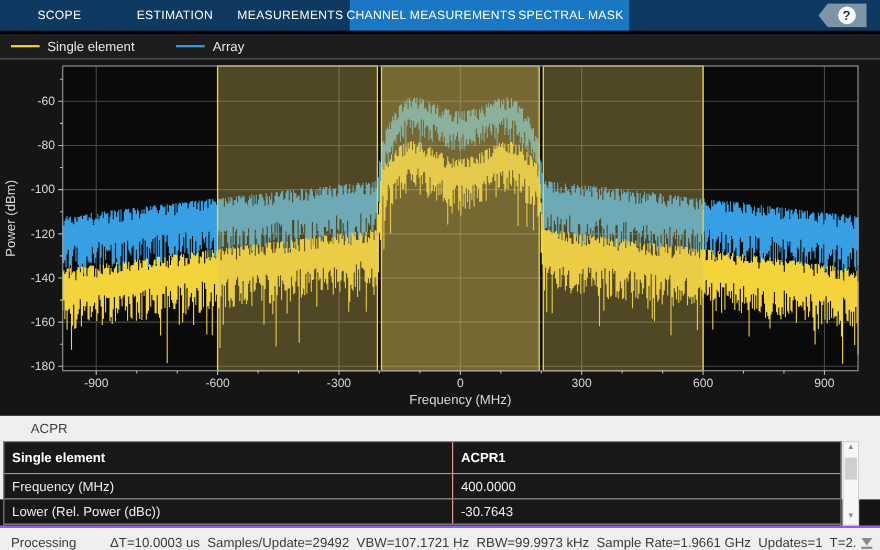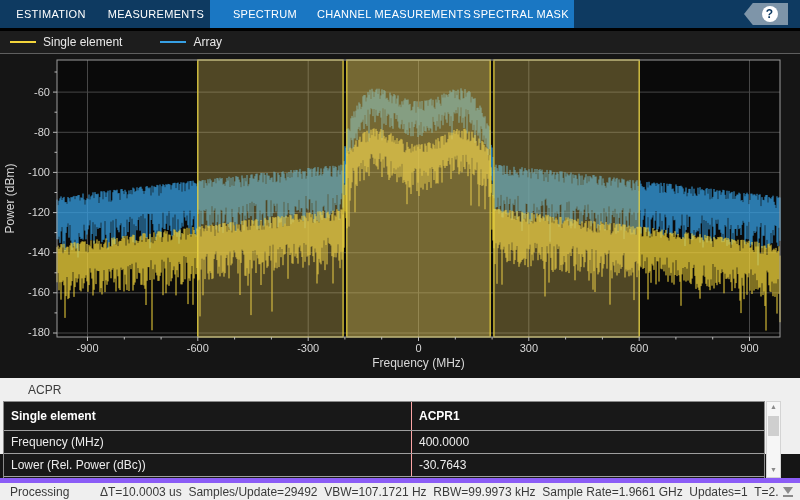--- a/index.html
+++ b/index.html
@@ -42,39 +42,39 @@
   .td.c1{flex:1;border-left:1px solid #fca5a5;margin-left:20px;}
   .tr.header .td{font-weight:bold;color:#fff;}
   .acpr-scrollbar{position:absolute;left:766px;top:23px;width:15px;height:77px;background:#f6f6f6;
                   border:1px solid #d4d4d4;box-sizing:border-box;display:flex;flex-direction:column;
                   align-items:center;}
   .sb-arrow{font-size:7px;color:#8a8a8a;line-height:10px;height:12px;}
   .sb-thumb{width:11px;height:20px;background:#cfcfcf;margin:2px 0;}
   .sb-spacer{flex:1;}
   
   .statusbar{position:absolute;top:478px;left:0;width:800px;height:22px;background:#efefef;
-             border-top:5px solid #8b5cf6;box-sizing:border-box;display:flex;align-items:center;
+             border-top:2px solid #8b5cf6;box-sizing:border-box;display:flex;align-items:flex-end;
              font-size:12px;color:#3a3a3a;}
   .status-state{margin-left:10px;width:90px;flex:none;}
   .status-stats{white-space:pre;overflow:hidden;flex:1;}
   .status-icon{flex:none;width:14px;height:12px;margin:0 5px 0 2px;position:relative;}
   .status-icon .tri{position:absolute;left:2px;top:1px;width:0;height:0;
       border-left:5px solid transparent;border-right:5px solid transparent;border-top:7px solid #8b8b8b;}
   .status-icon .bar{position:absolute;left:2px;top:9px;width:10px;height:2px;background:#8b8b8b;}
 </style>
 </head>
 <body>
 
 <div class="app">
 
   <div class="tabbar">
+    <div class="tab t0">SCOPE</div>
     <div class="tab t1">ESTIMATION</div>
     <div class="tab t2">MEASUREMENTS</div>
     <div class="tabgroup">
-      <div class="tab t3">SPECTRUM</div>
       <div class="tab t5">CHANNEL MEASUREMENTS</div>
       <div class="tab t4">SPECTRAL MASK</div>
     </div>
     <div class="help-btn">
       <div class="help-circle">?</div>
     </div>
   </div>
   <div class="black-strip"></div>
 
   <div class="legendbar">

